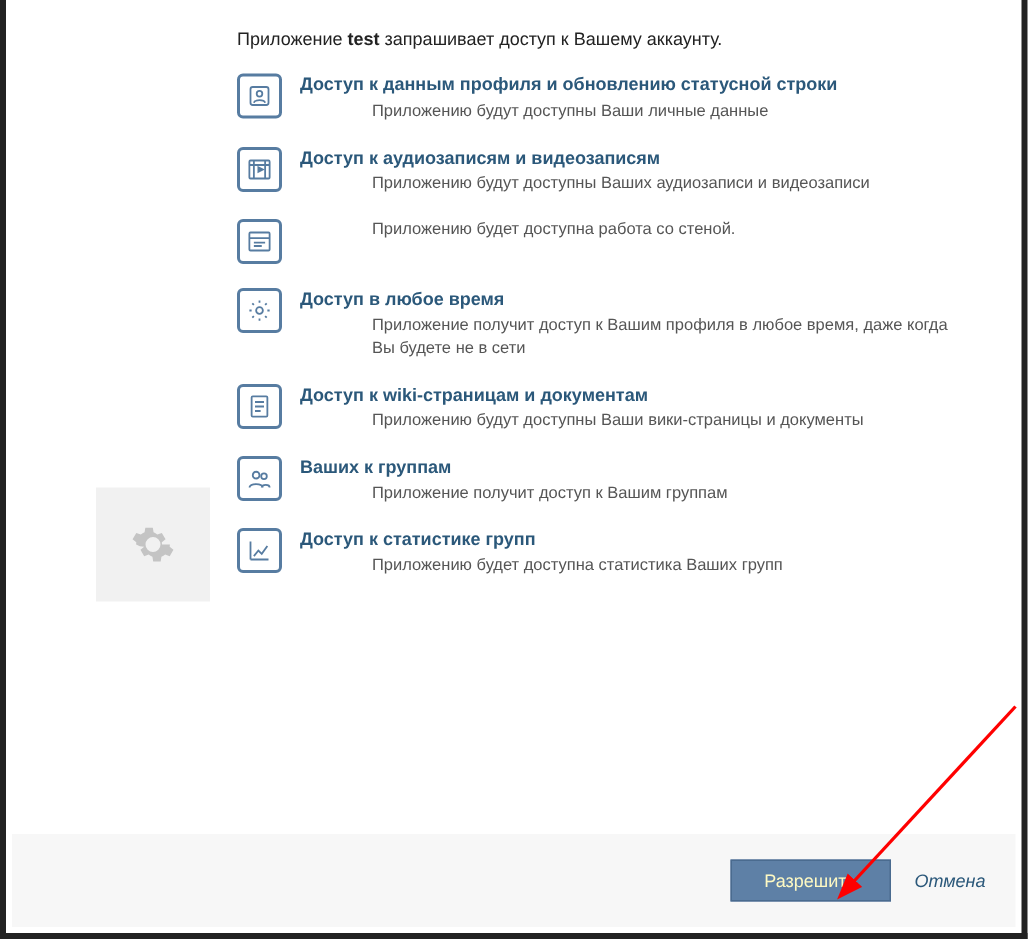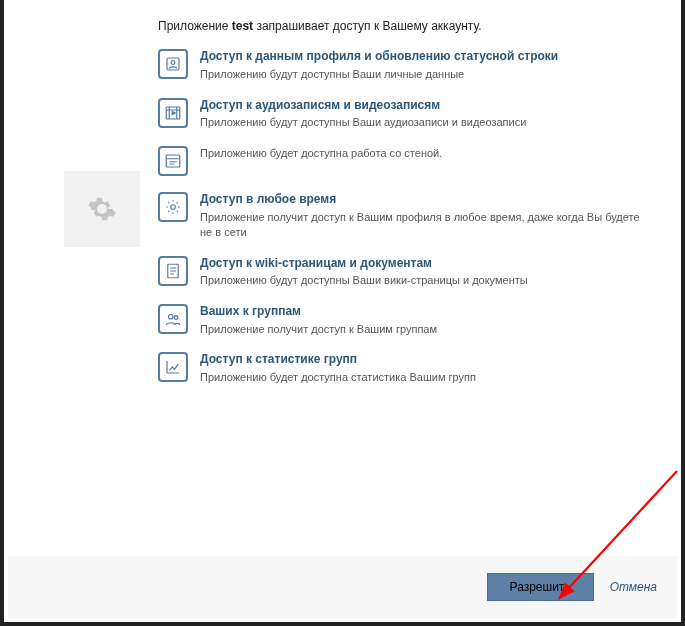--- a/index.html
+++ b/index.html
@@ -15,21 +15,21 @@
     .page-border {
       position: absolute;
       top: 0; left: 0; right: 0; bottom: 0;
       border-left: 4px solid #222;
       border-right: 4px solid #222;
       border-bottom: 4px solid #222;
     }
     .content {
       padding: 18px 30px 0 30px;
       display: flex;
-      align-items: center;
+      align-items: flex-end;
     }
     .avatar {
       width: 76px;
       height: 76px;
       background: #f1f1f1;
       display: flex;
       align-items: center;
       justify-content: center;
       margin-left: 30px;
       margin-right: 18px;
@@ -62,35 +62,35 @@
     }
     .perm-icon svg { stroke: #577ca1; fill: none; stroke-width: 1.6; }
     .perm-text { flex: 1; }
     .perm-title {
       color: #2b587a;
       font-weight: bold;
       font-size: 12px;
       line-height: 1.3;
       margin-bottom: 2px;
     }
-    .perm-desc { color: #555; font-size: 11px; line-height: 1.35; }
+    .perm-desc { color: #555; font-size: 11px; line-height: 1.35; margin-left: 48px; }
     .footer {
       position: absolute;
       bottom: 4px; left: 4px; right: 4px;
       background: #f7f7f7;
       height: 62px;
       display: flex;
       align-items: center;
       justify-content: flex-end;
       padding-right: 20px;
       gap: 16px;
     }
     .btn-allow {
       background: #5e80a6;
-      color: #000000;
+      color: #fef9c3;
       border: 1px solid #4a6b8f;
       padding: 6px 22px;
       font-size: 12px;
       cursor: pointer;
       font-family: inherit;
     }
     .btn-cancel {
       background: transparent;
       color: #2b587a;
       border: none;
@@ -137,21 +137,21 @@
           <div class="perm-item">
             <div class="perm-icon">
               <svg width="18" height="18" viewBox="0 0 24 24">
                 <rect x="3" y="4" width="18" height="16" rx="1"></rect>
                 <path d="M3 8h18M7 4v16M17 4v16"></path>
                 <path d="M11 10l4 2-4 2z" fill="#577ca1"></path>
               </svg>
             </div>
             <div class="perm-text">
               <div class="perm-title">Доступ к аудиозаписям и видеозаписям</div>
-              <div class="perm-desc">Приложению будут доступны Ваши аудиозаписи и видеозаписи</div>
+              <div class="perm-desc">Приложению будут доступны Ваших аудиозаписи и видеозаписи</div>
             </div>
           </div>
           <div class="perm-item">
             <div class="perm-icon">
               <svg width="18" height="18" viewBox="0 0 24 24">
                 <rect x="3" y="4" width="18" height="16" rx="1"></rect>
                 <path d="M3 9h18M7 13h10M7 16h7"></path>
               </svg>
             </div>
             <div class="perm-text">
@@ -197,21 +197,21 @@
           </div>
           <div class="perm-item">
             <div class="perm-icon">
               <svg width="18" height="18" viewBox="0 0 24 24">
                 <path d="M4 20V4M4 20h16"></path>
                 <path d="M7 17l4-5 3 3 5-7"></path>
               </svg>
             </div>
             <div class="perm-text">
               <div class="perm-title">Доступ к статистике групп</div>
-              <div class="perm-desc">Приложению будет доступна статистика Вашим групп</div>
+              <div class="perm-desc">Приложению будет доступна статистика Ваших групп</div>
             </div>
           </div>
         </div>
     </div>
   </div>
 
   <div class="footer">
     <button class="btn-allow">Разрешить</button>
     <button class="btn-cancel">Отмена</button>
   </div>

